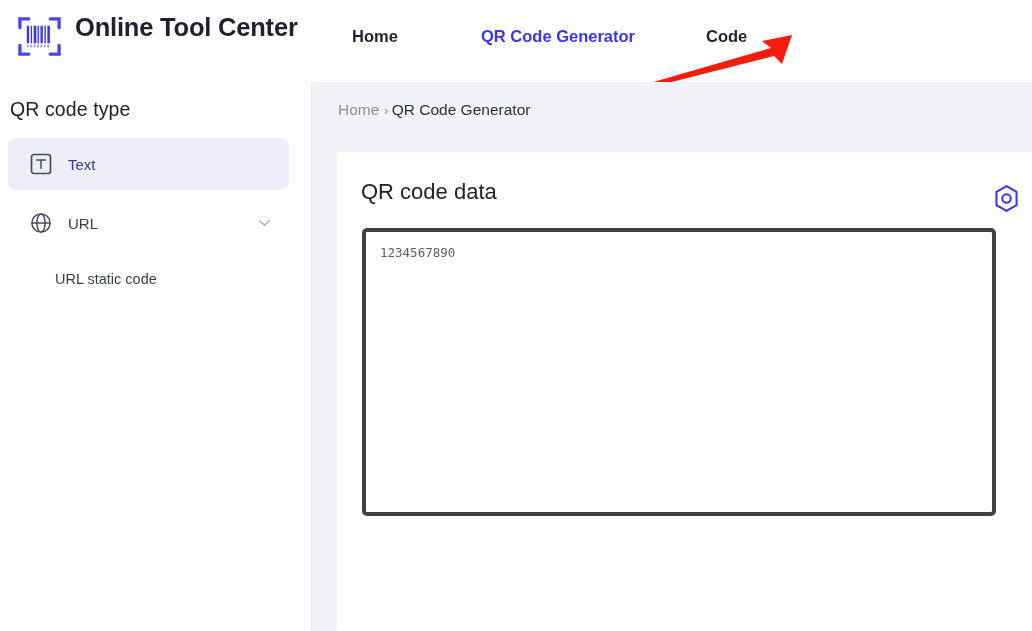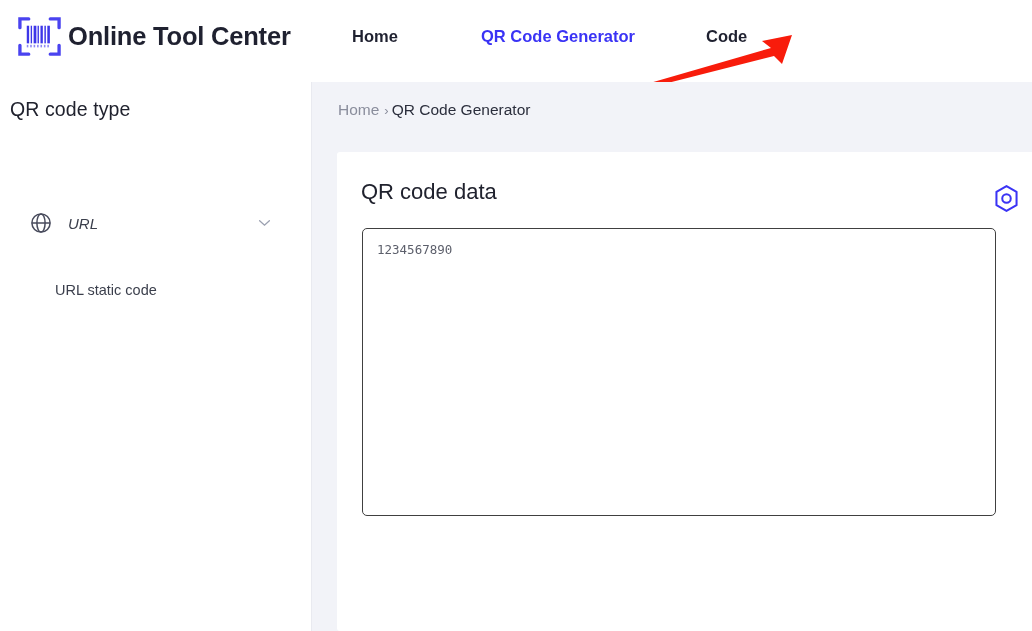--- a/index.html
+++ b/index.html
@@ -26,22 +26,21 @@
     height: 82px;
     background: #ffffff;
     display: flex;
     align-items: center;
   }
 
   .brand {
     position: absolute;
     left: 16px; top: 13px;
     display: flex;
-    align-items: center;
-    gap: 5px;
+    gap: 12px;
   }
   .brand-logo {
     width: 47px;
     height: 47px;
     display: block;
   }
   .brand-name {
     font-size: 25.5px;
     font-weight: 700;
     color: #1f2130;
@@ -122,36 +121,36 @@
     width: 22px; height: 22px;
     margin-left: 22px;
     flex: 0 0 auto;
     display: block;
   }
   .side-label {
     margin-left: 16px;
     font-size: 15px;
     color: #3a3a8f;
   }
-  .side-label.muted { color: #3b3f4c; font-style: italic; }
+  .side-label.muted { color: #3b3f4c; }
   .chevron {
     position: absolute;
     right: 18px;
     top: 22px;
     width: 13px; height: 8px;
     display: block;
   }
   .sub-item {
     position: absolute;
     left: 8px;
     top: 178px;
     width: 281px;
     height: 38px;
     display: flex;
-    align-items: flex-end;
+    align-items: center;
     cursor: pointer;
   }
   .sub-label {
     margin-left: 47px;
     font-size: 14.5px;
     color: #3b3f4c;
   }
 
   
   .content {
@@ -200,21 +199,21 @@
     width: 29px; height: 29px;
     cursor: pointer;
     display: block;
   }
 
   .qr-textarea {
     position: absolute;
     left: 25px; top: 76px;
     width: 634px;
     height: 288px;
-    border: 1px solid #404040;
+    border: 4px solid #404040;
     border-radius: 5px;
     background: #ffffff;
     resize: none;
     outline: none;
     padding: 12px 14px;
     font-family: "DejaVu Sans Mono", monospace;
     font-size: 12.5px;
     color: #5c5f6b;
     line-height: 1.4;
   }
@@ -264,20 +263,27 @@
     </nav>
   </div>
 
   <svg class="arrow-annotation" viewBox="0 0 160 62">
     <path d="M3 57 L131 20 L122 13 L152 7 L142 36 L134 28 L8 60 Z" fill="#f81c0b"></path>
   </svg>
 
   <aside class="sidebar">
     <div class="sidebar-title">QR code type</div>
 
+    <div class="side-item text-item">
+      <svg class="side-icon" viewBox="0 0 22 22">
+        <rect x="1.5" y="1.5" width="19" height="19" rx="2.5" fill="none" stroke="#484b5c" stroke-width="1.7"></rect>
+        <path d="M6.6 7.1 H15.4 M11 7.1 V15.2" stroke="#484b5c" stroke-width="1.5" stroke-linecap="round" fill="none"></path>
+      </svg>
+      <span class="side-label">Text</span>
+    </div>
 
     <div class="side-item url-item">
       <svg class="side-icon" viewBox="0 0 22 22">
         <g fill="none" stroke="#484b5c" stroke-width="1.5">
           <circle cx="11" cy="11" r="9.1"></circle>
           <ellipse cx="11" cy="11" rx="4.1" ry="9.1"></ellipse>
           <path d="M1.9 11 H20.1"></path>
         </g>
       </svg>
       <span class="side-label muted">URL</span>

